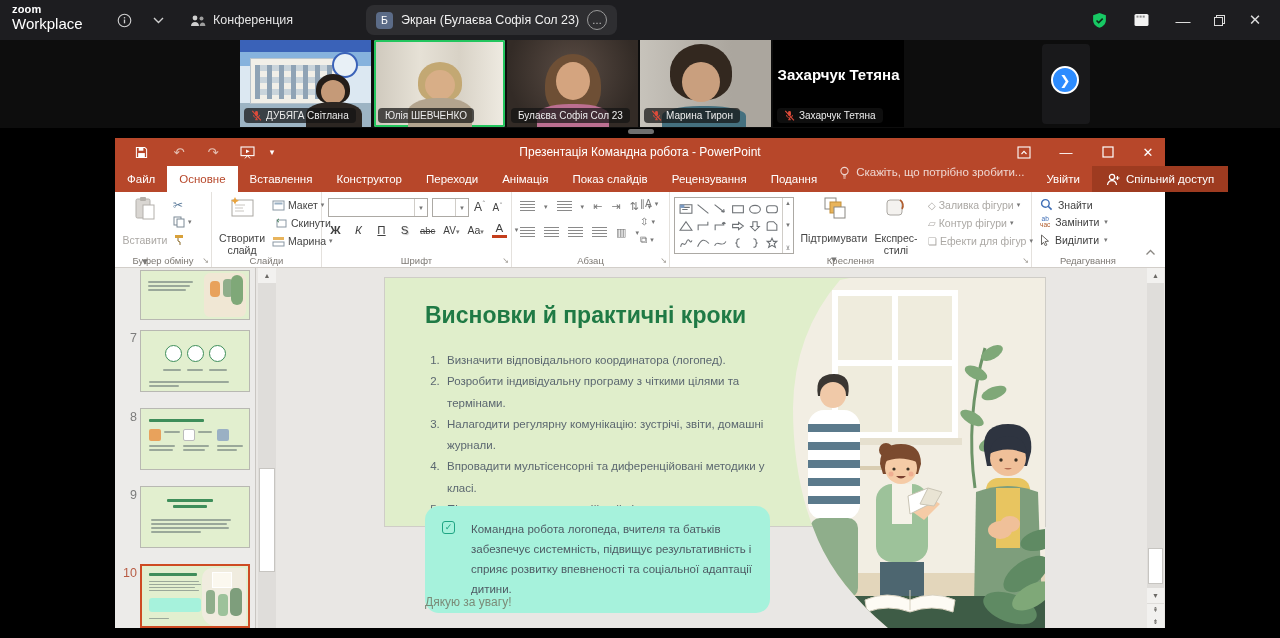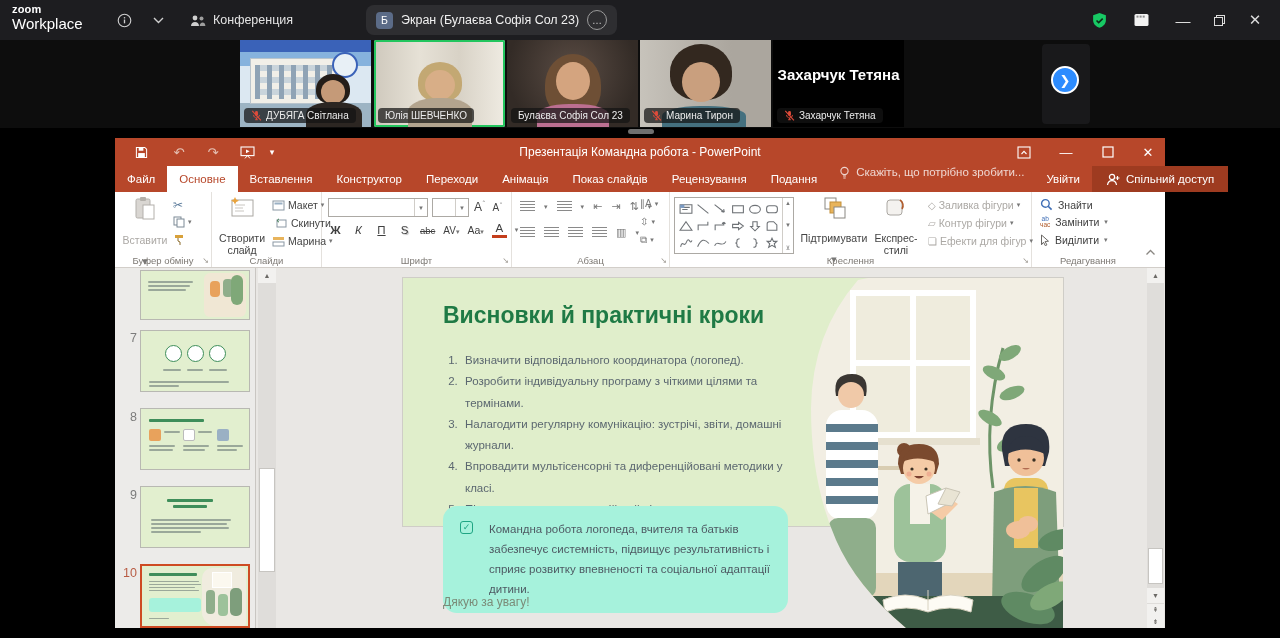--- a/index.html
+++ b/index.html
@@ -71,21 +71,21 @@
   .canvas{position:absolute;left:0;top:130px;width:100%;height:360px;background:#e9e7e4}
   .panel{position:absolute;left:0;top:0;width:141px;height:100%;background:#ecebe9;border-right:1px solid #c9c6c2}
   .thumb{position:absolute;left:25px;width:110px;background:#e2efcf;border:1px solid #b8b8b2;overflow:hidden}
   .thumb.sel{border:2px solid #ce4b23}
   .snum{position:absolute;left:6px;width:16px;text-align:right;font-size:12.5px;color:#7c7c7c}
   .dash{position:absolute;background:#9aa89a;border-radius:1px}
   .tdash{position:absolute;background:#3e8e5a;border-radius:1px}
   .pscroll{position:absolute;left:143px;top:0;width:18px;height:100%;background:#dfddda}
   .sb-btn{position:absolute;left:0;width:18px;height:15px;background:#f2f1ef;color:#6b6965;font-size:7px;display:flex;align-items:center;justify-content:center}
   .sb-thumb{position:absolute;left:1px;width:16px;background:#fff;border:1px solid #c7c5c1}
-  .slide{position:absolute;left:288px;top:10px;width:660px;height:248px;background:#e0eecb;box-shadow:0 0 0 1px #cfcdc7}
+  .slide{position:absolute;left:270px;top:10px;width:660px;height:248px;background:#e0eecb;box-shadow:0 0 0 1px #cfcdc7}
   .slide-title{position:absolute;left:40px;top:24px;font-size:23px;font-weight:bold;color:#1f7a45}
   .slide-list{position:absolute;left:58px;top:72px;width:350px;font-size:11.5px;color:#5b6770;line-height:1.85}
   .slide-list li{margin-bottom:0;padding-left:4px}
   .callout{position:absolute;left:40px;top:228px;width:345px;background:#a6f2dc;border-radius:14px;padding:13px 18px 13px 46px;font-size:11.5px;color:#4e5a63;line-height:1.75}
   .callout .chk{position:absolute;left:17px;top:15px;width:13px;height:13px;border:1.6px solid #1fa583;border-radius:3px;color:#1fa583;font-size:9px;display:flex;align-items:center;justify-content:center}
   .thanks{position:absolute;left:40px;top:317px;font-size:12px;color:#7b8b78}
   .cscroll{position:absolute;right:1px;top:0;width:17px;height:100%;background:#dfddda}
   .illu{position:absolute;right:0;top:0;width:265px;height:350px}
 </style>
 </head>

